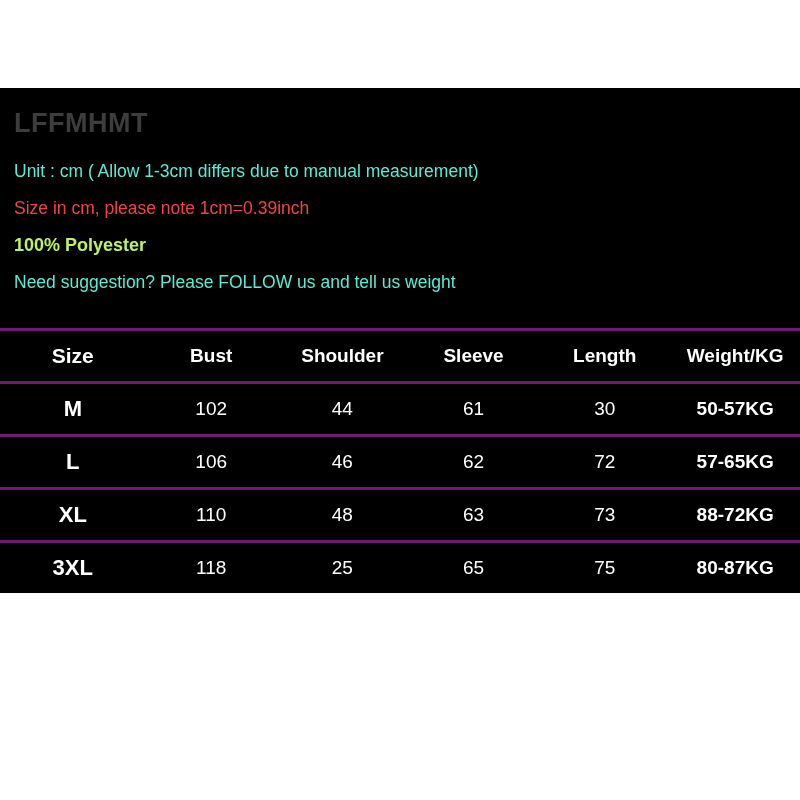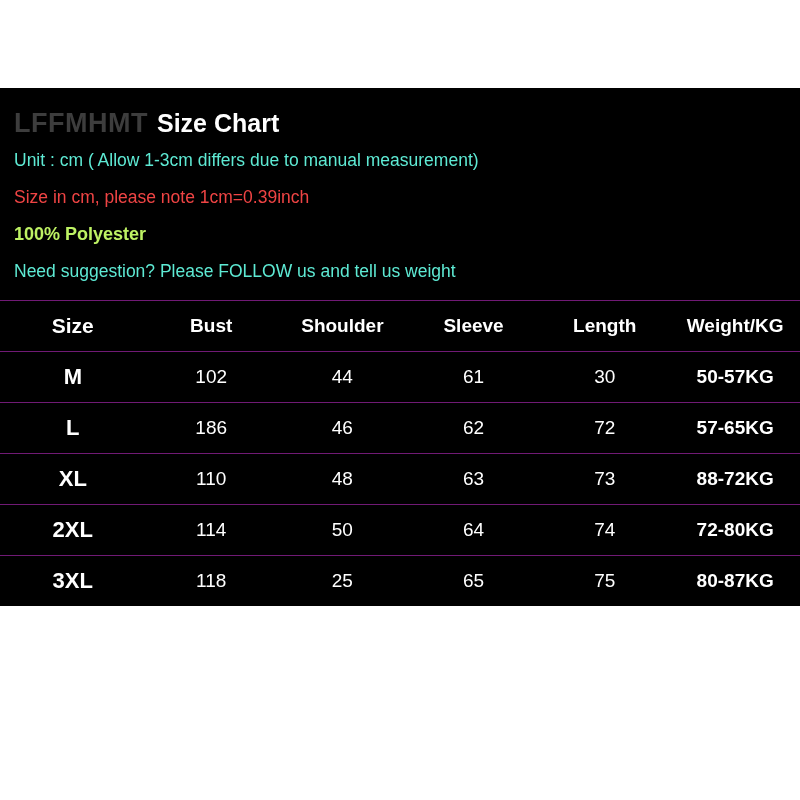--- a/index.html
+++ b/index.html
@@ -24,23 +24,23 @@
     left: 0;
     top: 88px;
     width: 800px;
     background: #000000;
   }
   .header-block {
     padding: 16px 12px 14px 12px;
   }
   .title-row {
     display: flex;
-    align-items: center;
-    gap: 9px;
-    margin: 4px 0 11px 2px;
+    align-items: flex-start;
+    gap: 22px;
+    margin: 4px 0 22px 2px;
   }
   .brand {
     font-size: 27px;
     font-weight: bold;
     color: #3d3d3d;
     letter-spacing: 0.5px;
   }
   .title-main {
     font-size: 25px;
     font-weight: bold;
@@ -54,30 +54,30 @@
   }
   .note.bright {
     color: #ef4444;
   }
   .note.polyester {
     color: #bef264;
     font-weight: bold;
     font-size: 18px;
   }
   .note.last {
-    margin-bottom: 4px;
+    margin-bottom: 21px;
   }
   table.size-table {
     width: 100%;
     border-collapse: collapse;
     table-layout: fixed;
   }
   table.size-table th,
   table.size-table td {
-    border-top: 1px solid #701a75;
+    border-top: 3px solid #701a75;
     text-align: center;
     color: #ffffff;
     padding: 0;
     height: 50px;
     vertical-align: middle;
   }
   thead th {
     font-size: 19px;
     font-weight: bold;
     height: 64px;
@@ -111,21 +111,20 @@
 </style>
 </head>
 <body>
 
 <div class="page">
   <div class="chart-card">
 
     <div class="header-block">
       <div class="title-row">
         <span class="brand">LFFMHMT</span>
-        <span class="title-main">Size Chart</span>
       </div>
       <div class="note">Unit : cm ( Allow 1-3cm differs due to manual measurement)</div>
       <div class="note bright">Size in cm, please note 1cm=0.39inch</div>
       <div class="note polyester">100% Polyester</div>
       <div class="note last">Need suggestion? Please FOLLOW us and tell us weight</div>
     </div>
 
     <table class="size-table">
       <colgroup>
         <col class="c1">
@@ -149,41 +148,33 @@
         <tr>
           <td class="col-size">M</td>
           <td>102</td>
           <td>44</td>
           <td>61</td>
           <td>30</td>
           <td class="col-weight">50-57KG</td>
         </tr>
         <tr>
           <td class="col-size">L</td>
-          <td>186</td>
+          <td>106</td>
           <td>46</td>
           <td>62</td>
           <td>72</td>
           <td class="col-weight">57-65KG</td>
         </tr>
         <tr>
           <td class="col-size">XL</td>
           <td>110</td>
           <td>48</td>
           <td>63</td>
           <td>73</td>
           <td class="col-weight">88-72KG</td>
-        </tr>
-        <tr>
-          <td class="col-size">2XL</td>
-          <td>114</td>
-          <td>50</td>
-          <td>64</td>
-          <td>74</td>
-          <td class="col-weight">72-80KG</td>
         </tr>
         <tr>
           <td class="col-size">3XL</td>
           <td>118</td>
           <td>25</td>
           <td>65</td>
           <td>75</td>
           <td class="col-weight">80-87KG</td>
         </tr>
       </tbody>

